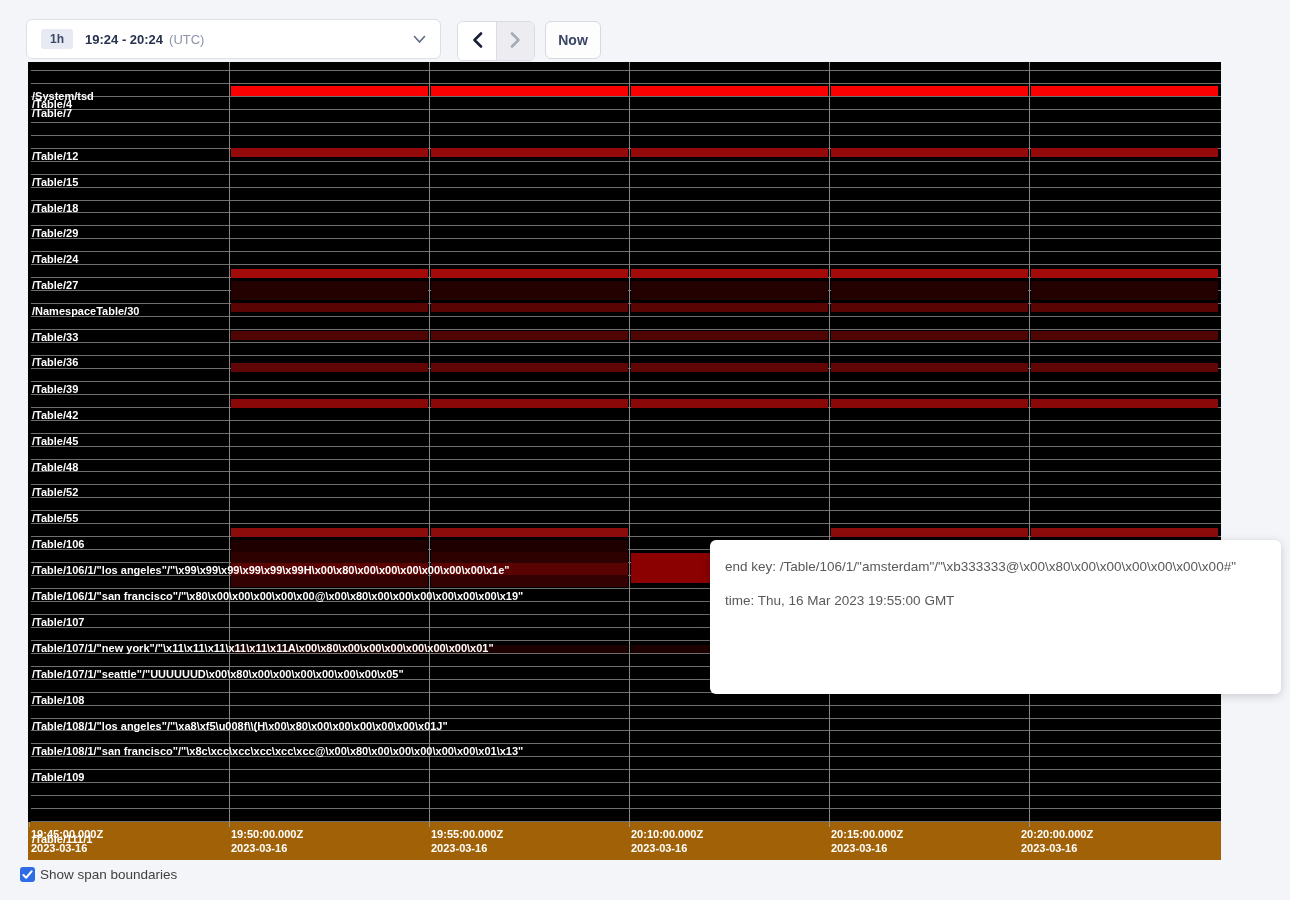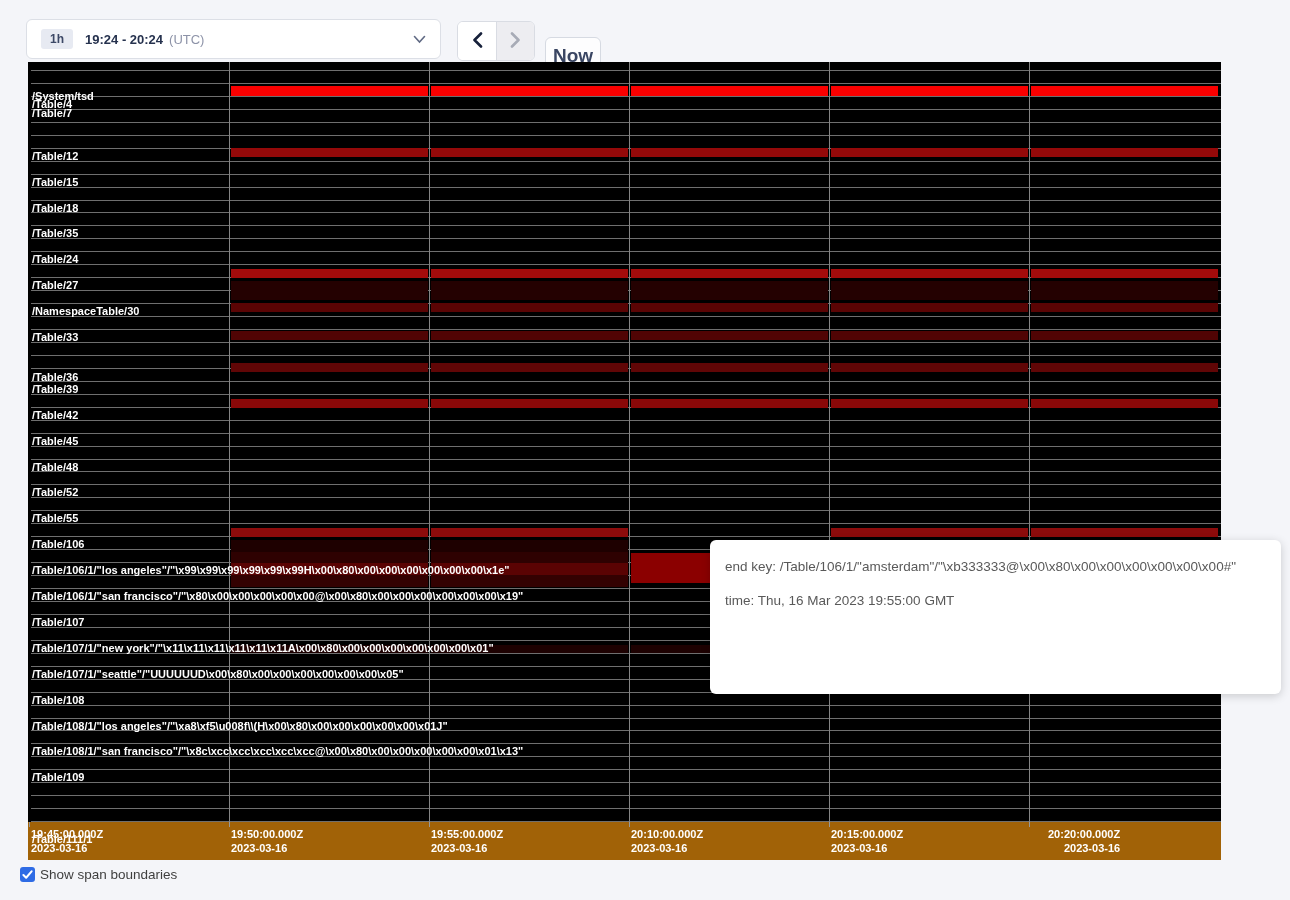--- a/index.html
+++ b/index.html
@@ -29,21 +29,21 @@
   }
   .nav-btn{
     width:38px;height:100%;display:flex;align-items:center;justify-content:center;
     background:#ffffff;border:none;cursor:pointer;padding:0;
   }
   .nav-btn.disabled{background:#ededf1;cursor:default;border-left:1px solid #d9dce3;}
   .now-btn{
     position:absolute;left:545px;top:21px;width:56px;height:38px;
     background:#fdfdfe;border:1px solid #d6dae2;border-radius:6px;
     font-family:"Liberation Sans", sans-serif;
-    font-size:19px;font-weight:bold;color:#3a4663;cursor:pointer;margin-top:16px;
+    font-size:14px;font-weight:bold;color:#3a4663;cursor:pointer;
   }
   
   .chart{
     position:absolute;left:28px;top:62px;width:1193px;height:798px;
     background:#000;overflow:hidden;
   }
   .rows-area{position:absolute;left:0;top:0;width:100%;height:760px;}
   .row-line{position:absolute;height:1px;background:#6f6f6f;right:0;z-index:1;}
   .grid-line{position:absolute;width:1px;background:#848484;top:0;z-index:1;}
   .heat-band{position:absolute;z-index:2;}
@@ -226,26 +226,26 @@
       <div class="heat-band" style="left: 403px; width: 197px; top: 513px; height: 12px; background: rgb(51, 1, 1);"></div>
       <div class="heat-band" style="left: 203px; width: 197px; top: 583px; height: 8px; background: rgb(29, 1, 1);"></div>
       <div class="heat-band" style="left: 403px; width: 197px; top: 583px; height: 8px; background: rgb(29, 1, 1);"></div>
       <div class="heat-band" style="left: 603px; width: 197px; top: 583px; height: 8px; background: rgb(29, 1, 1);"></div>
       <div class="row-label" style="top: 10px; margin-top: 18px;">/System/tsd</div>
       <div class="row-label" style="top: 35.9px;">/Table/4</div>
       <div class="row-label" style="top: 45px;">/Table/7</div>
       <div class="row-label" style="top: 87.7px;">/Table/12</div>
       <div class="row-label" style="top: 113.6px;">/Table/15</div>
       <div class="row-label" style="top: 139.5px;">/Table/18</div>
-      <div class="row-label" style="top: 165.4px;">/Table/35</div>
+      <div class="row-label" style="top: 165.4px;">/Table/29</div>
       <div class="row-label" style="top: 191.3px;">/Table/24</div>
       <div class="row-label" style="top: 217.2px;">/Table/27</div>
       <div class="row-label" style="top: 243.1px;">/NamespaceTable/30</div>
       <div class="row-label" style="top: 269px;">/Table/33</div>
-      <div class="row-label" style="top: 309px; text-align: right;">/Table/36</div>
+      <div class="row-label" style="top: 294px; text-align: right;">/Table/36</div>
       <div class="row-label" style="top: 320.8px;">/Table/39</div>
       <div class="row-label" style="top: 346.7px;">/Table/42</div>
       <div class="row-label" style="top: 372.6px;">/Table/45</div>
       <div class="row-label" style="top: 398.5px;">/Table/48</div>
       <div class="row-label" style="top: 424.4px;">/Table/52</div>
       <div class="row-label" style="top: 450.3px;">/Table/55</div>
       <div class="row-label" style="top: 476.2px;">/Table/106</div>
       <div class="row-label" style="top: 502.1px;">/Table/106/1/"los angeles"/"\x99\x99\x99\x99\x99\x99H\x00\x80\x00\x00\x00\x00\x00\x00\x1e"</div>
       <div class="row-label" style="top: 528px;">/Table/106/1/"san francisco"/"\x80\x00\x00\x00\x00\x00@\x00\x80\x00\x00\x00\x00\x00\x00\x19"</div>
       <div class="row-label" style="top: 553.9px;">/Table/107</div>
@@ -277,21 +277,21 @@
       <div class="axis-label" style="left: 603px;">
         <div>20:10:00.000Z</div>
         <div>2023-03-16</div>
       </div>
       <div class="axis-tick-mark" style="left: 801px;"></div>
       <div class="axis-label" style="left: 803px;">
         <div>20:15:00.000Z</div>
         <div>2023-03-16</div>
       </div>
       <div class="axis-tick-mark" style="left: 1001px;"></div>
-      <div class="axis-label" style="left: 1020px; text-align: right;">
+      <div class="axis-label" style="left: 993px;">
         <div>20:20:00.000Z</div>
         <div>2023-03-16</div>
       </div>
     </div>
 </div>
 
 <div class="hover-tooltip">
   <div class="tip-line">end key: /Table/106/1/"amsterdam"/"\xb333333@\x00\x80\x00\x00\x00\x00\x00\x00#"</div>
   <div class="tip-line">time: Thu, 16 Mar 2023 19:55:00 GMT</div>
 </div>

